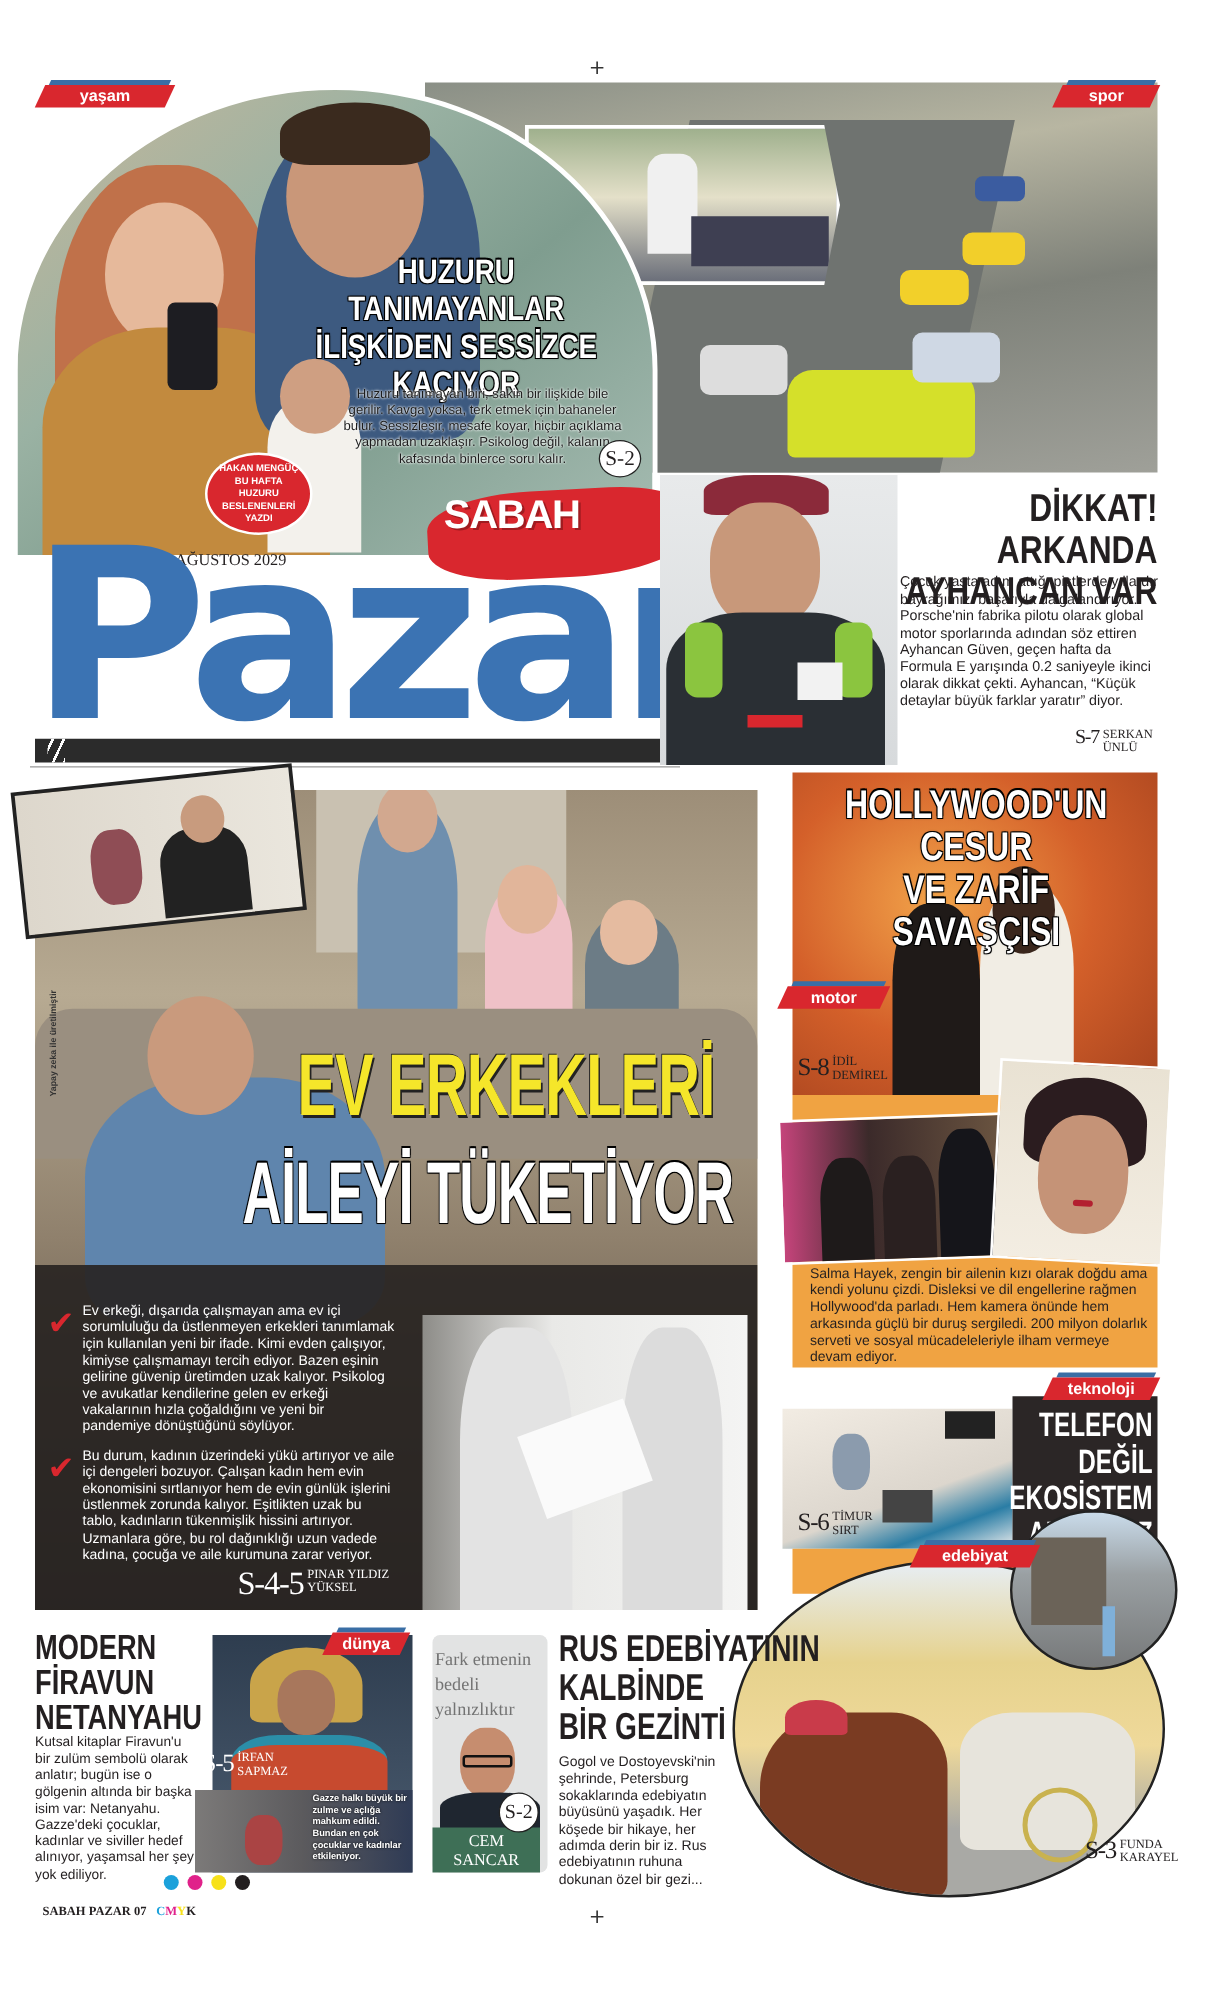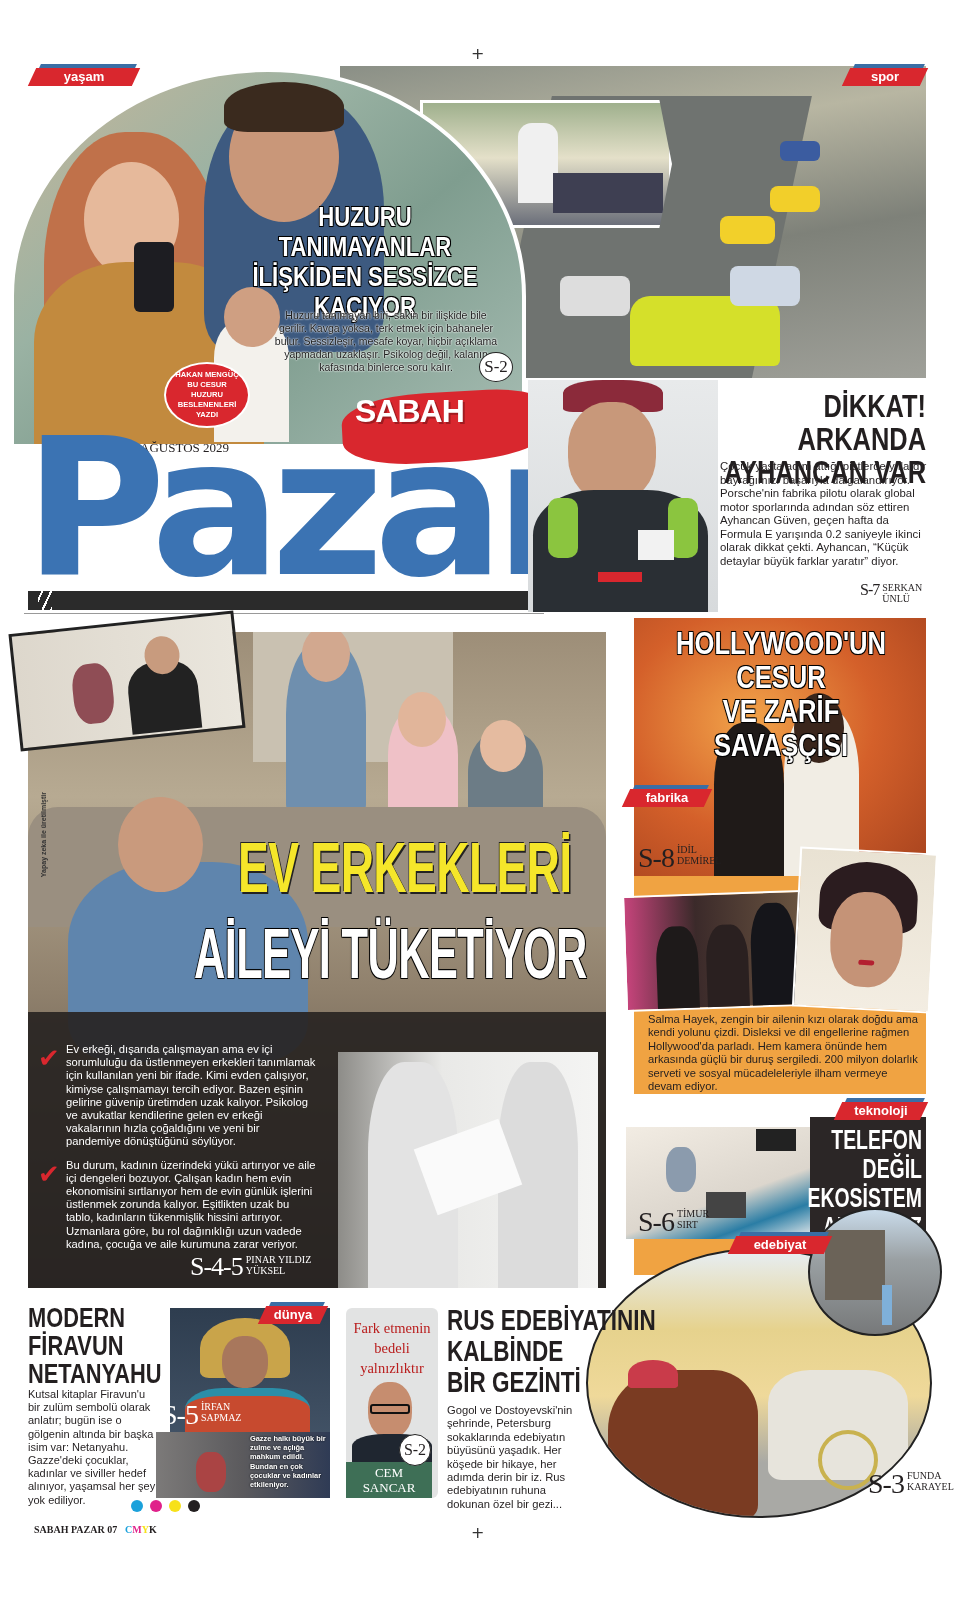--- a/index.html
+++ b/index.html
@@ -6,21 +6,21 @@
 html,body{width:977px;height:1606px;background:#fff;overflow:hidden}
 body{position:relative;font-family:"Liberation Sans",sans-serif;color:#231f20}
 .abs{position:absolute}
 .cond{font-family:"Liberation Sans",sans-serif;font-weight:700;transform-origin:left top}
 .photo{position:absolute;overflow:hidden}
 .tag{position:absolute;height:18px;color:#fff;font-weight:700;font-size:13px;line-height:18px;text-align:center}
 .tag .bar{position:absolute;left:8px;right:0;top:-4px;height:4px;background:#3a6ea5;transform:skewX(-25deg)}
 .tag .body{position:absolute;inset:0;background:#d9272e;transform:skewX(-25deg)}
 .tag span{position:relative}
 .pageref{font-family:"Liberation Serif",serif;color:#231f20;line-height:1}
-.pageref .num{font-size:28px;letter-spacing:-1px}
+.pageref .num{font-size:20px;letter-spacing:-1px}
 .pageref .auth{font-size:10px;display:inline-block;vertical-align:top;margin-left:3px;line-height:11px;text-transform:uppercase}
 .crop{position:absolute;font-size:16px;color:#333;font-family:"DejaVu Sans",sans-serif}
 .head-w{color:#fff;text-shadow:0 0 2px #000,1px 1px 0 #000,-1px -1px 0 #000,1px -1px 0 #000,-1px 1px 0 #000}
 </style>
 </head>
 <body>
 
 <div class="crop" style="left:471px;top:44px">+</div>
 <div class="crop" style="left:471px;top:1523px">+</div>
 
@@ -61,21 +61,21 @@
   <div>HUZURU TANIMAYANLAR</div>
   <div>İLİŞKİDEN SESSİZCE</div>
   <div>KAÇIYOR</div>
 </div>
 <div class="abs" style="left:270px;top:309px;width:232px;font-size:10.5px;line-height:13px;text-align:center;color:#1d1d1d;text-shadow:0 0 2px #fff,0 0 2px #fff">Huzuru tanımayan biri, sakin bir ilişkide bile gerilir. Kavga yoksa, terk etmek için bahaneler bulur. Sessizleşir, mesafe koyar, hiçbir açıklama yapmadan uzaklaşır. Psikolog değil, kalanın kafasında binlerce soru kalır.</div>
 <div class="abs pageref" style="left:479px;top:352px;width:34px;height:30px;border:1.5px solid #222;border-radius:50%;background:#fff;font-size:17px;text-align:center;line-height:28px">
   <span>S-2</span>
 </div>
 <div class="abs" style="left:164px;top:362px;width:86px;height:66px;border-radius:50%;background:#d9272e;border:2px solid #fff;color:#fff;font-weight:700;font-size:7.6px;line-height:10px;text-align:center;padding-top:6px">
   <div>HAKAN MENGÜÇ</div>
-  <div>BU CESUR</div>
+  <div>BU HAFTA</div>
   <div>HUZURU</div>
   <div>BESLENENLERİ</div>
   <div>YAZDI</div>
 </div>
 
 <div class="abs" style="left:342px;top:392px;width:210px;height:70px;background:#d9272e;border-radius:40% 30% 45% 35%;transform:rotate(-3deg)"></div>
 <div class="abs" style="left:355px;top:393px;font-size:32px;font-weight:700;color:#fff;letter-spacing:-1px;text-shadow:2px 2px 0 #a01b20">SABAH</div>
 <div class="abs" style="left:131px;top:440px;font-family:'Liberation Serif',serif;font-size:13px;color:#231f20">3 AĞUSTOS 2029</div>
 <div class="abs" style="left:24px;top:414px;font-family:'DejaVu Sans',sans-serif;font-weight:700;font-size:190px;line-height:190px;color:#3b73b3;letter-spacing:-10px;transform:scaleX(1.02);transform-origin:left top">Pazar</div>
 <div class="abs" style="left:28px;top:591px;width:515px;height:19px;background:#2b2b2b"></div>
@@ -143,21 +143,21 @@
 <div class="photo" style="left:634px;top:618px;width:292px;height:258px;background:radial-gradient(ellipse at 40% 40%,#f2a44a 0%,#d4602a 50%,#a5421e 100%)">
   <div style="position:absolute;left:80px;top:105px;width:70px;height:153px;background:#1f1a18;border-radius:40% 40% 0 0"></div>
   <div style="position:absolute;left:150px;top:90px;width:75px;height:168px;background:#f1ede4;border-radius:40% 40% 0 0"></div>
   <div style="position:absolute;left:160px;top:75px;width:50px;height:70px;background:#3a261c;border-radius:50%"></div>
 </div>
 <div class="abs cond head-w" style="left:646px;top:626px;width:270px;font-size:32px;line-height:34px;text-align:center;transform:scaleX(.8);transform-origin:center top">
   <div>HOLLYWOOD'UN CESUR</div>
   <div>VE ZARİF SAVAŞÇISI</div>
 </div>
 <div class="tag" style="left:626px;top:789px;width:82px">
-  <div class="bar"></div><div class="body"></div><span>fabrika</span>
+  <div class="bar"></div><div class="body"></div><span>motor</span>
 </div>
 <div class="abs" style="left:634px;top:876px;width:292px;height:218px;background:#f0a342"></div>
 <div class="photo" style="left:624px;top:893px;width:180px;height:116px;border:2px solid #fff;background:linear-gradient(90deg,#c5447b,#3b2a2a 40%,#6a5440);transform:rotate(-2deg)">
   <div style="position:absolute;left:30px;top:30px;width:42px;height:86px;background:#1e1a1a;border-radius:40% 40% 0 0"></div>
   <div style="position:absolute;left:80px;top:30px;width:42px;height:86px;background:#2a2020;border-radius:40% 40% 0 0"></div>
   <div style="position:absolute;left:125px;top:10px;width:45px;height:106px;background:#15151a;border-radius:40% 40% 0 0"></div>
 </div>
 <div class="photo" style="left:796px;top:850px;width:138px;height:160px;border:2px solid #fff;background:linear-gradient(180deg,#e9e2d3,#f3ede2);transform:rotate(3deg)">
   <div style="position:absolute;left:20px;top:10px;width:98px;height:70px;background:#2b1c1f;border-radius:50% 50% 20% 20%"></div>
   <div style="position:absolute;left:33px;top:40px;width:72px;height:95px;background:#c59377;border-radius:45%"></div>
@@ -226,21 +226,21 @@
 </div>
 <div class="abs pageref" style="left:162px;top:1401px;color:#fff">
   <span class="num">S-5</span><span class="auth" style="color:#fff"><span>İRFAN</span><br><span>SAPMAZ</span></span>
 </div>
 <div class="photo" style="left:156px;top:1432px;width:174px;height:66px;background:linear-gradient(90deg,#7c7a79,#5b5a5d 50%,#2f3b55)">
   <div style="position:absolute;left:40px;top:20px;width:30px;height:40px;background:#a44;border-radius:40%"></div>
 </div>
 <div class="abs" style="left:250px;top:1434px;width:78px;font-size:7.4px;line-height:9.2px;font-weight:700;color:#fff;text-shadow:0 0 2px #000">Gazze halkı büyük bir zulme ve açlığa mahkum edildi. Bundan en çok çocuklar ve kadınlar etkileniyor.</div>
 
 <div class="abs" style="left:346px;top:1308px;width:92px;height:190px;background:#e2e3e3;border-radius:6px"></div>
-<div class="abs" style="left:348px;top:1318px;width:88px;text-align:center;font-family:'Liberation Serif',serif;font-size:14.5px;line-height:20px;color:#b91c1c">Fark etmenin bedeli yalnızlıktır</div>
+<div class="abs" style="left:348px;top:1318px;width:88px;font-family:'Liberation Serif',serif;font-size:14.5px;line-height:20px;color:#737373">Fark etmenin bedeli yalnızlıktır</div>
 <div class="photo" style="left:352px;top:1382px;width:80px;height:82px;background:transparent">
   <div style="position:absolute;left:16px;top:0;width:44px;height:56px;background:#c68d6f;border-radius:45%"></div>
   <div style="position:absolute;left:18px;top:22px;width:40px;height:10px;border:2px solid #111;border-radius:3px"></div>
   <div style="position:absolute;left:0;top:52px;width:80px;height:30px;background:#1f2630;border-radius:40% 40% 0 0"></div>
 </div>
 <div class="abs" style="left:346px;top:1462px;width:86px;height:36px;background:#3e6f56;color:#fff;text-align:center;font-family:'Liberation Serif',serif;font-size:13px;line-height:15px;padding-top:3px">
   <div>CEM</div>
   <div>SANCAR</div>
 </div>
 <div class="abs pageref" style="left:399px;top:1434px;width:32px;height:32px;border:1.5px solid #222;border-radius:50%;background:#fff;text-align:center;font-size:16px;line-height:30px">

